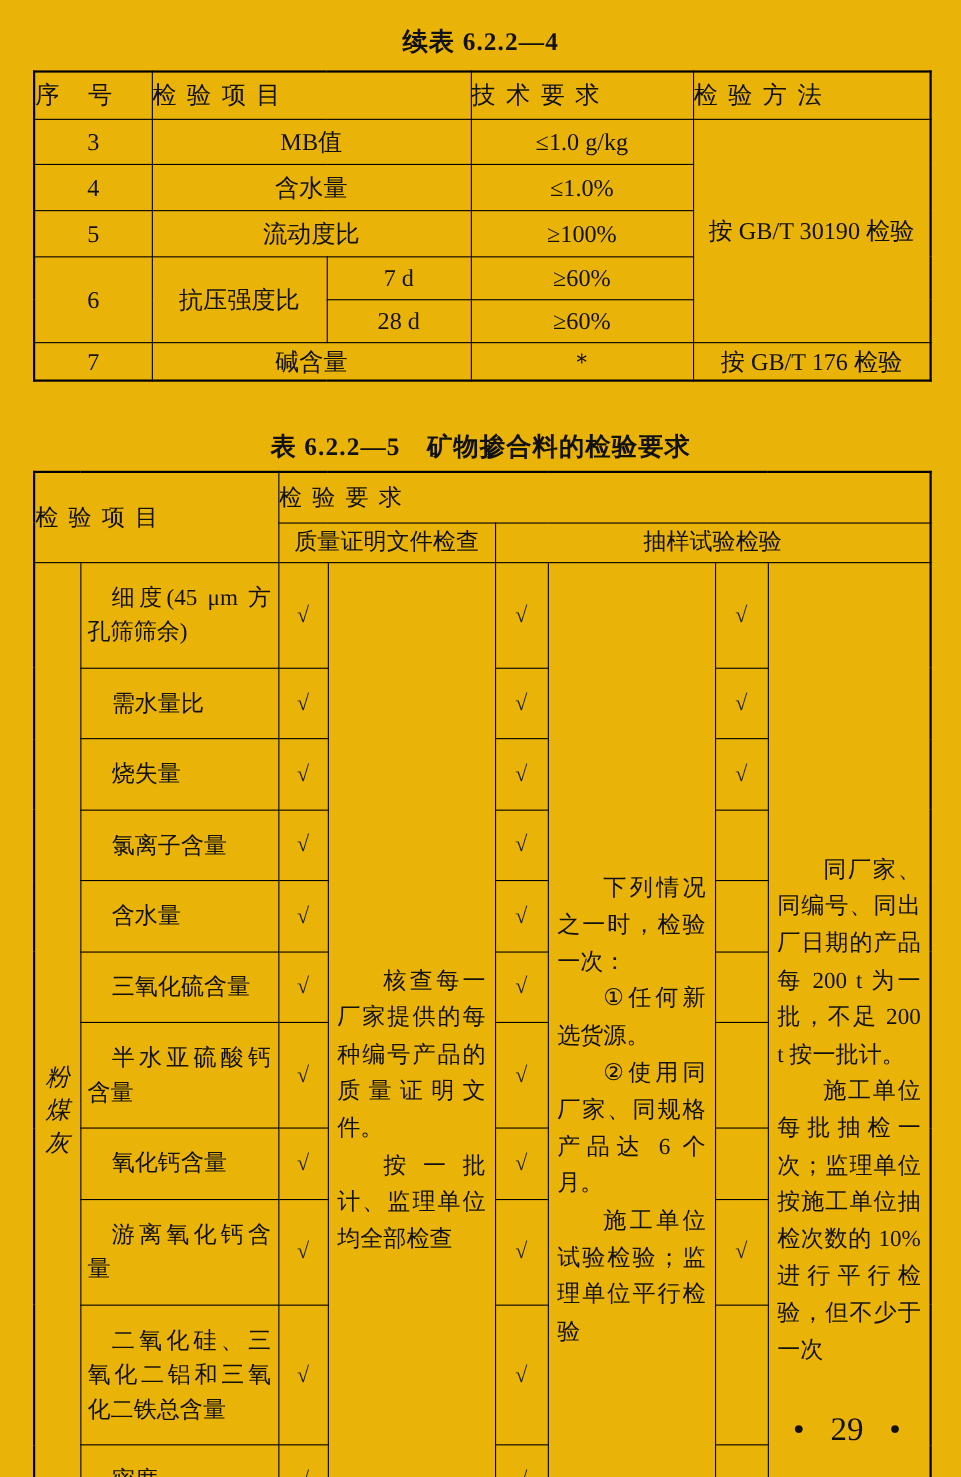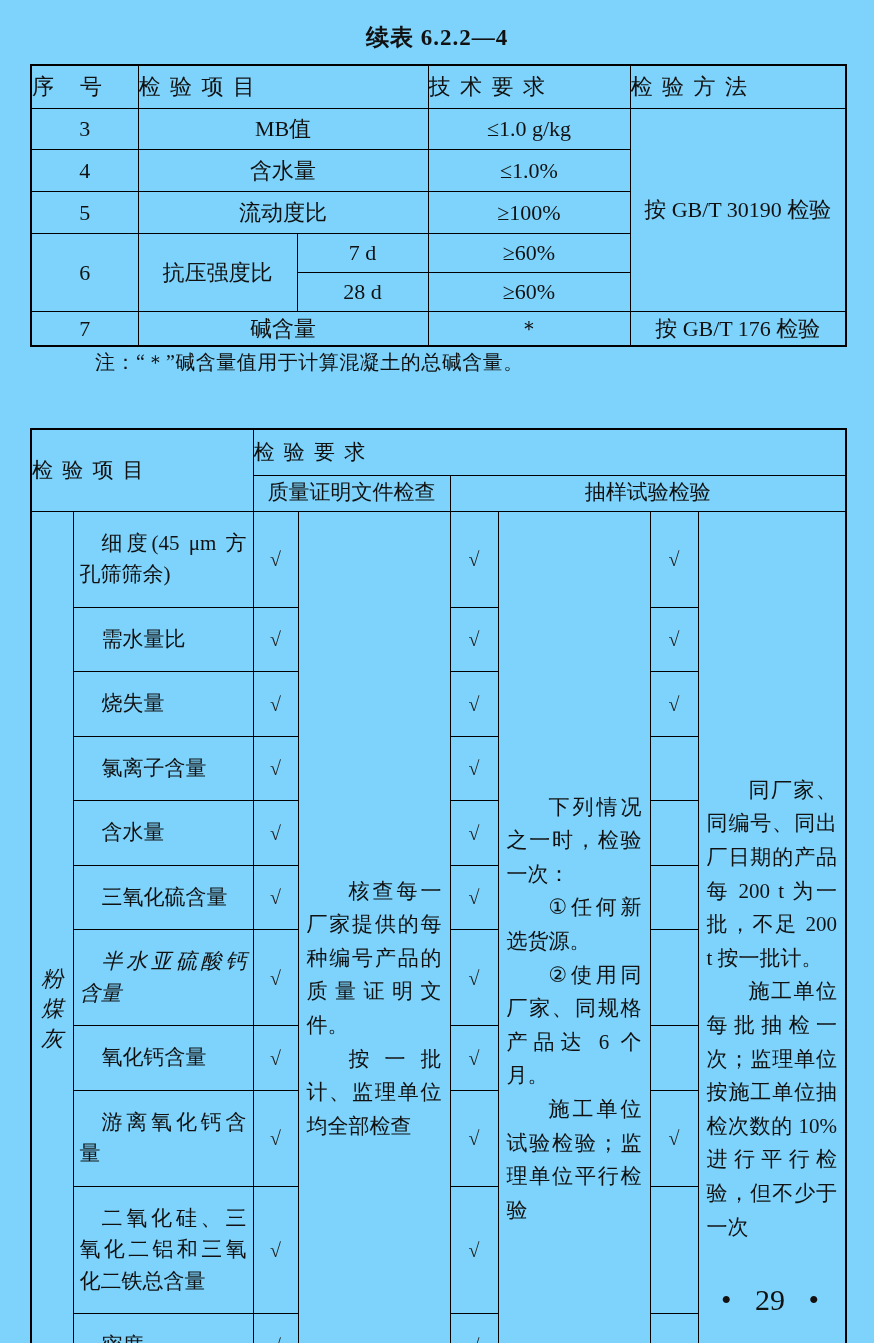--- a/index.html
+++ b/index.html
@@ -2,21 +2,21 @@
 <html><head>
 <meta charset="utf-8">
 <style>
   html,body{margin:0;padding:0;}
   body{
     width:874px;height:1343px;background:#fdfdfd;
     font-family:"Liberation Serif","DejaVu Serif","DejaVu Sans",serif;
     color:#111;
     -webkit-font-smoothing:antialiased;
   }
-  .page{position:relative;width:874px;height:1343px;background:#7dd3fc;overflow:hidden;}
+  .page{position:relative;width:874px;height:1343px;background:#eab308;overflow:hidden;}
 
   .doc-title{
     position:absolute;left:0;width:874px;text-align:center;
     font-weight:bold;font-size:23px;letter-spacing:1px;
   }
   #title1{top:22px;}
   #title2{top:391px;}
 
   table{
     border-collapse:collapse;table-layout:fixed;
@@ -34,21 +34,21 @@
   .ctr{text-align:center;}
   .hdr{letter-spacing:2px;}
 
   
   .t1h{height:43px;} .t1r3{height:41px;} .t1r4{height:42px;} .t1r5{height:42px;}
   .t1r6a{height:39px;} .t1r6b{height:39px;} .t1r7{height:35px;}
 
   
   .t2h1{height:46px;} .t2h2{height:36px;}
   .t2r1{height:80px;} .t2r2{height:47px;} .t2r3{height:43px;} .t2r4{height:44px;}
-  .t2r5{height:44px;} .t2r6{height:44px;} .t2r7{height:75px;font-style:italic;} .t2r8{height:48px;}
+  .t2r5{height:44px;} .t2r6{height:44px;} .t2r7{height:75px;} .t2r8{height:48px;}
   .t2r9{height:75px;} .t2r10{height:110px;} .t2r11{height:46px;} .t2r12{height:44px;font-weight:bold;}
   .t2r13{height:45px;}
 
   .item-cell{
     text-align:justify;text-indent:22px;padding:16px 6px;line-height:1.5;
   }
   .chk{text-align:center;font-size:20px;color:#222;}
   .para-cell{padding:4px 8px;}
   .para-cell p{margin:0;text-indent:2em;text-align:justify;line-height:1.6;}
   .vert{
@@ -115,22 +115,22 @@
     </tr>
     <tr class="t1r7">
       <td class="ctr">7</td>
       <td class="ctr" colspan="2">碱含量</td>
       <td class="ctr">＊</td>
       <td class="ctr">按 GB/T 176 检验</td>
     </tr>
   </tbody>
     </table>
 
-  <div id="note">注：“＊”碱含量值用于计算混凝土的总碱含量。</div>
-
+
+  <div id="title2" class="doc-title">表 6.2.2—5　矿物掺合料的检验要求</div>
 
   <table id="table2">
     <colgroup>
       <col style="width:42px">
         <col style="width:180px">
         <col style="width:45px">
         <col style="width:152px">
       <col style="width:48px">
         <col style="width:152px">
         <col style="width:48px">

